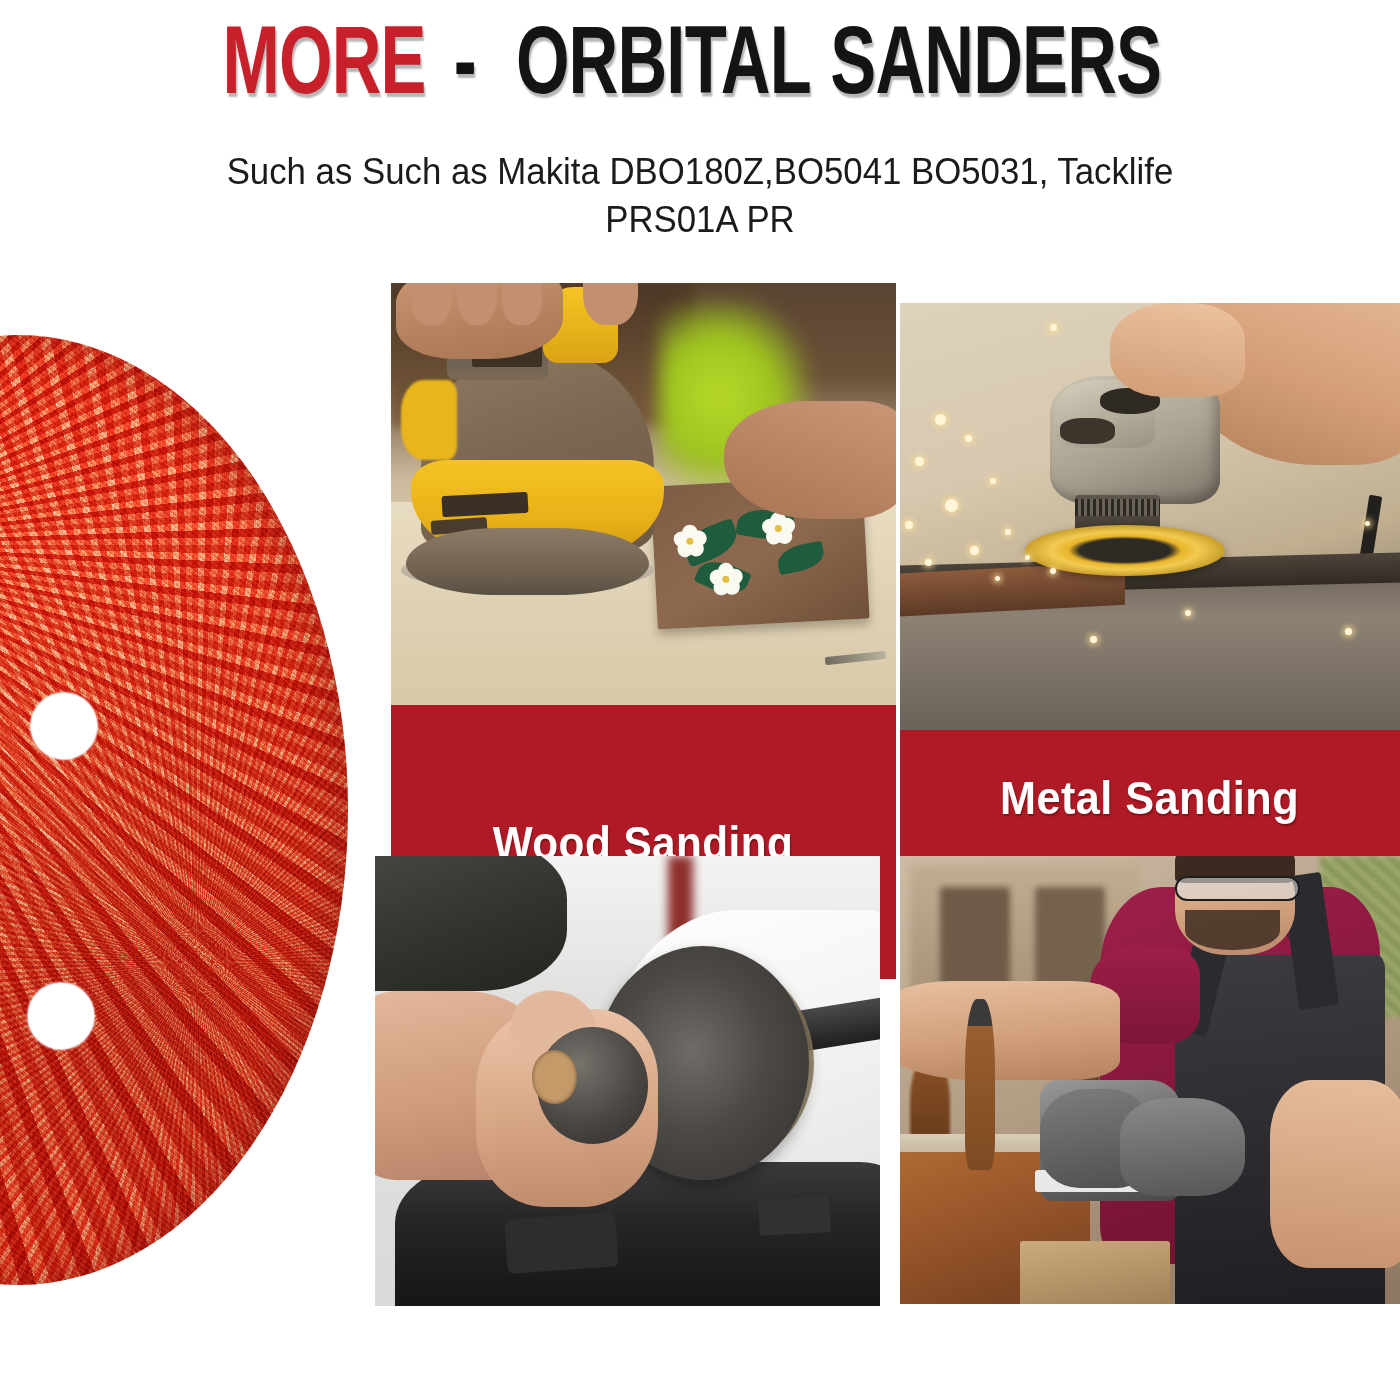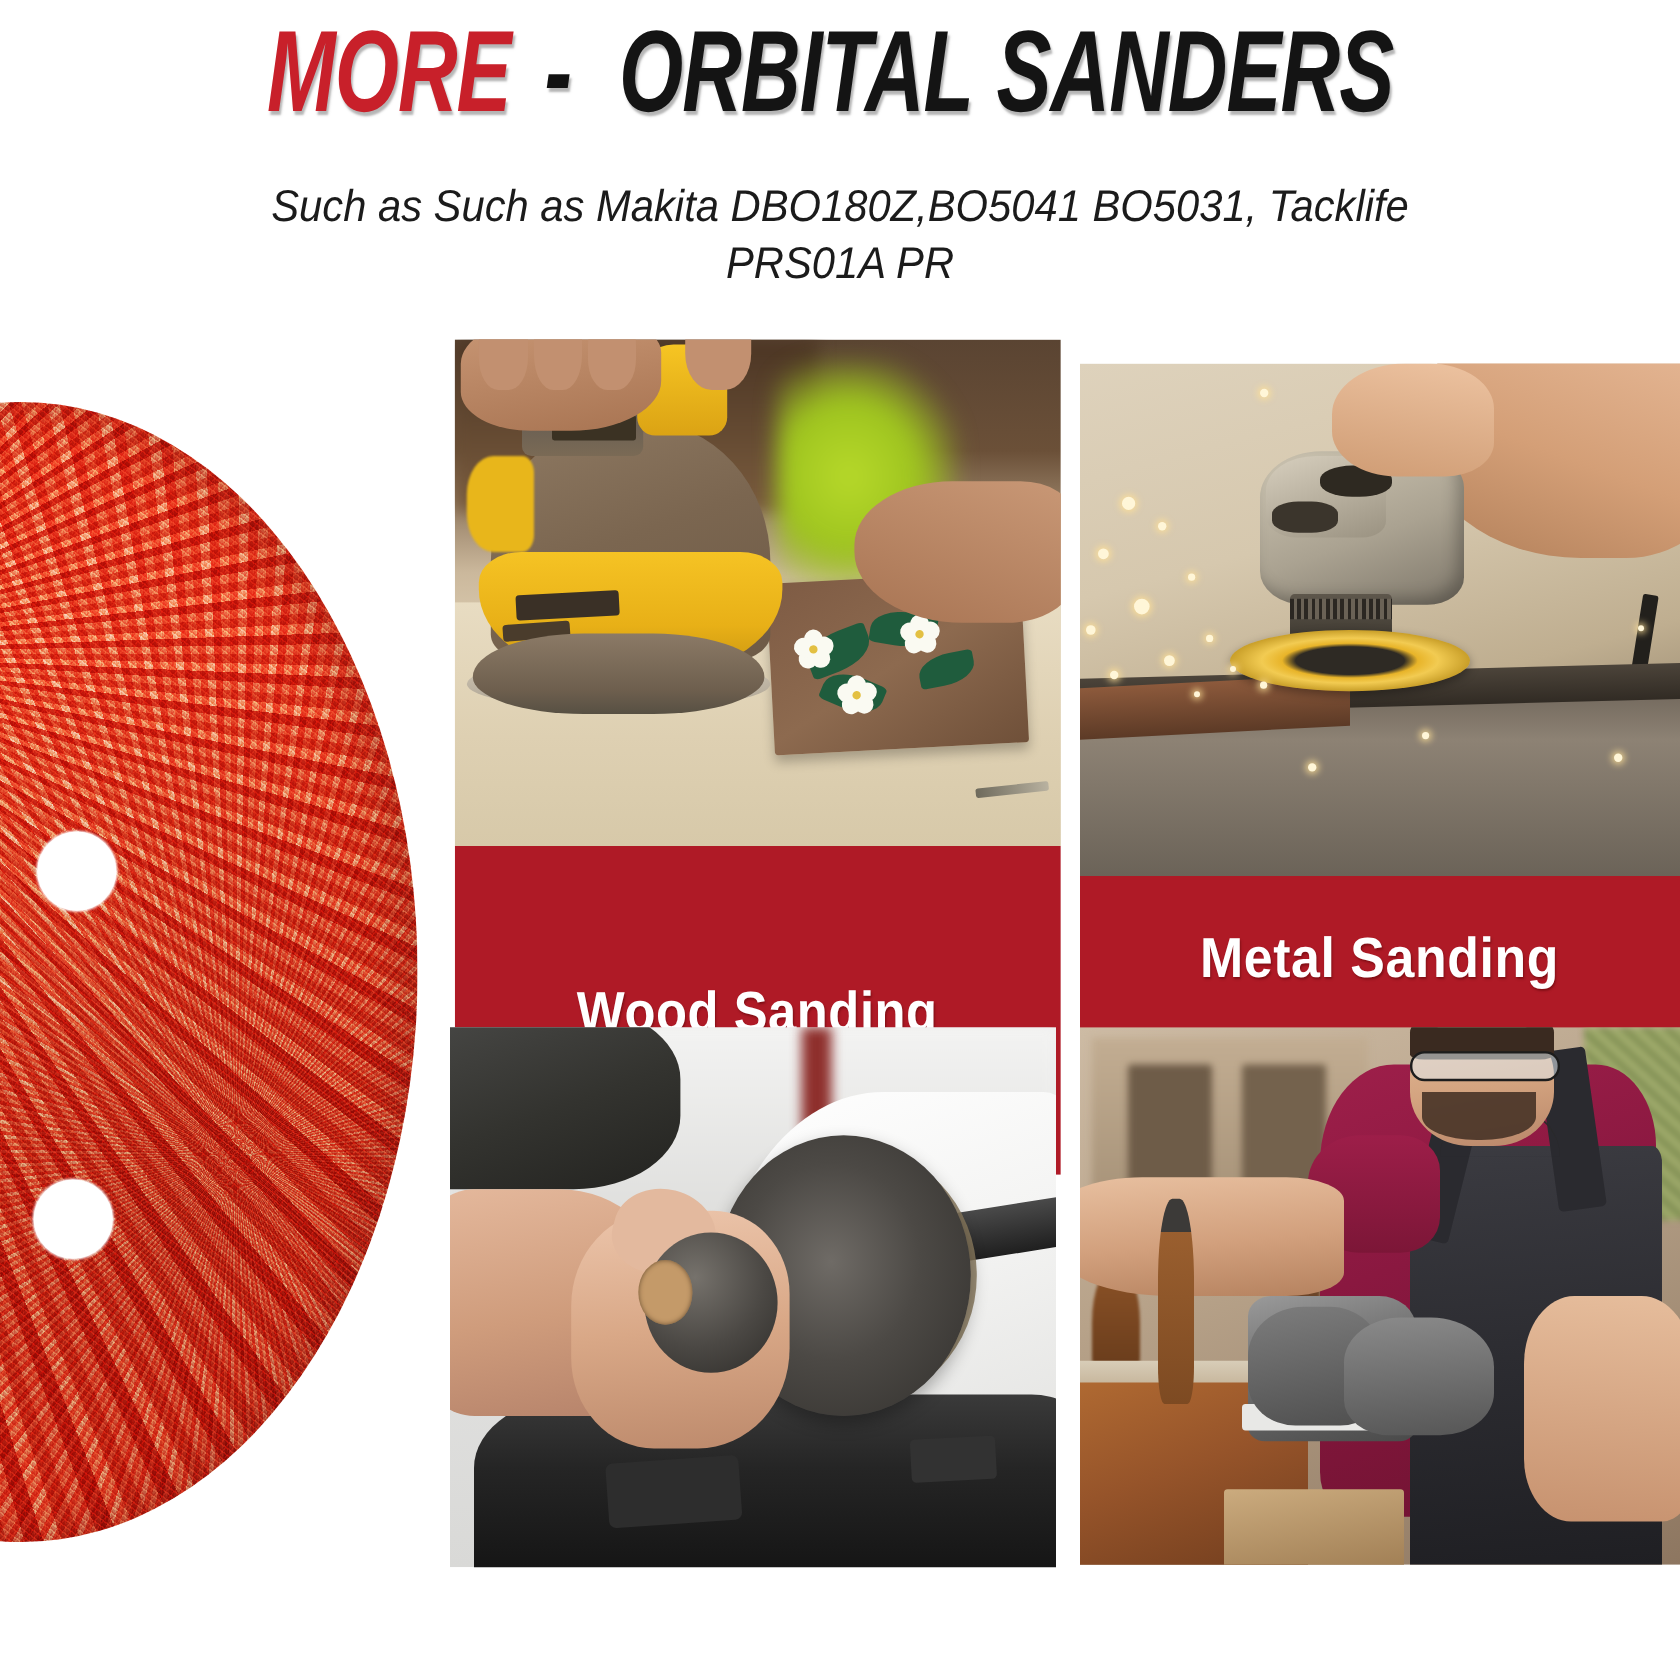--- a/index.html
+++ b/index.html
@@ -13,21 +13,21 @@
 
   #page {
     position:relative;
     width:1400px; height:1400px;
     background:#ffffff;
   }
 
   
   .header {
     position:absolute;
-    left:0; top:0; width:1160px; height:268px;font-style:italic;
+    left:0; top:0; width:1160px; height:268px;
   }
   .title-row {
     position:absolute;
     left:0; top:22px; width:1400px;
     text-align:center;
     white-space:nowrap;
     line-height:1;
   }
   .title-part {
     display:inline-block;
@@ -97,21 +97,21 @@
   .hole-a { left:343px; top:358px; }
   .hole-b { left:340px; top:648px; }
 
   
   .grid {
     position:absolute;
     left:375px; top:283px;
     width:1025px; height:1117px;
   }
   .cell { position:absolute; overflow:hidden; }
-  .cell-tl { left:4px;   top:0;   width:505px; height:696px;text-align:right; }
+  .cell-tl { left:16px;   top:0;   width:505px; height:696px;text-align:right; }
   .cell-tr { left:525px; top:0;   width:500px; height:562px;margin-top:20px; }
   .cell-bl { left:0;   top:573px; width:505px; height:544px; }
   .cell-br { left:525px; top:573px; width:500px; height:544px; }
 
   .photo { position:absolute; left:0; top:0; right:0; overflow:hidden; }
   .ph-tl { height:422px; }
   .ph-tr { height:427px; }
   .ph-bl { height:450px; }
   .ph-br { height:448px; }
 

